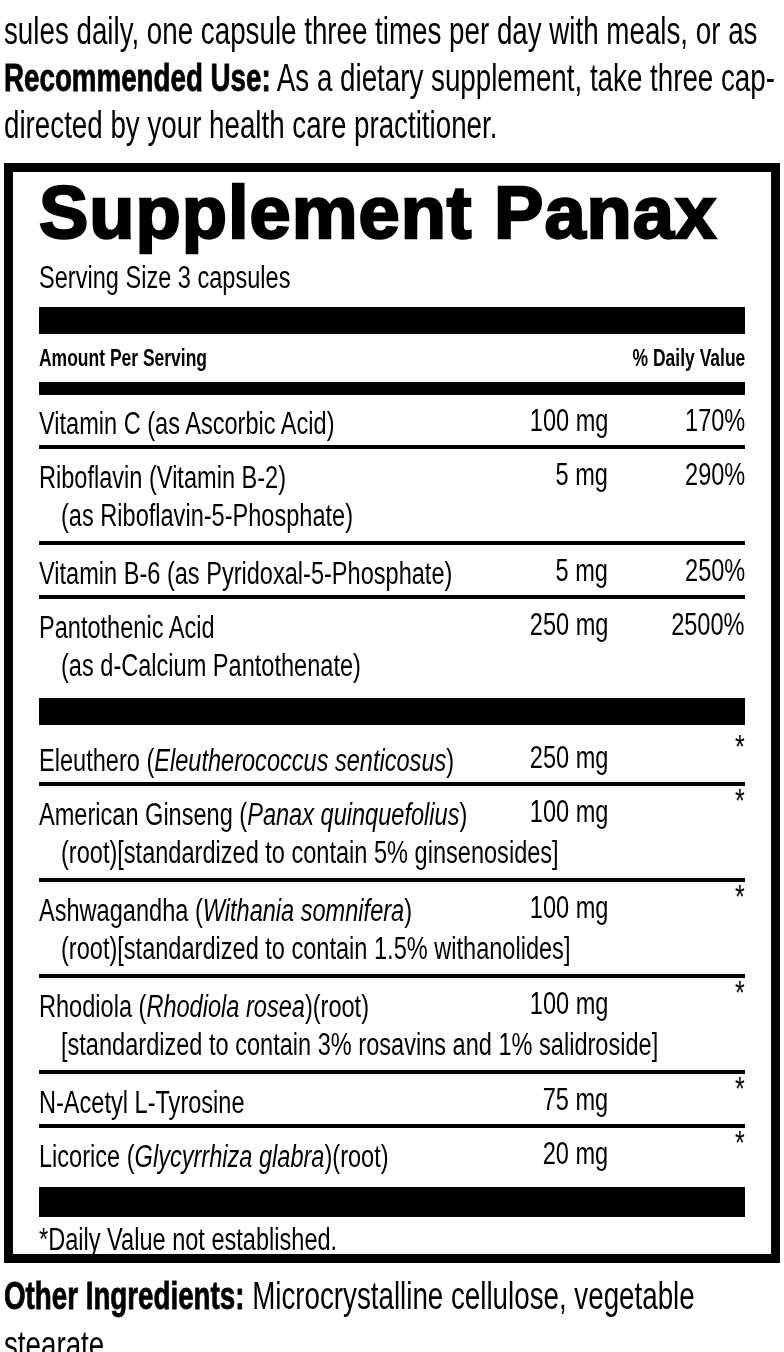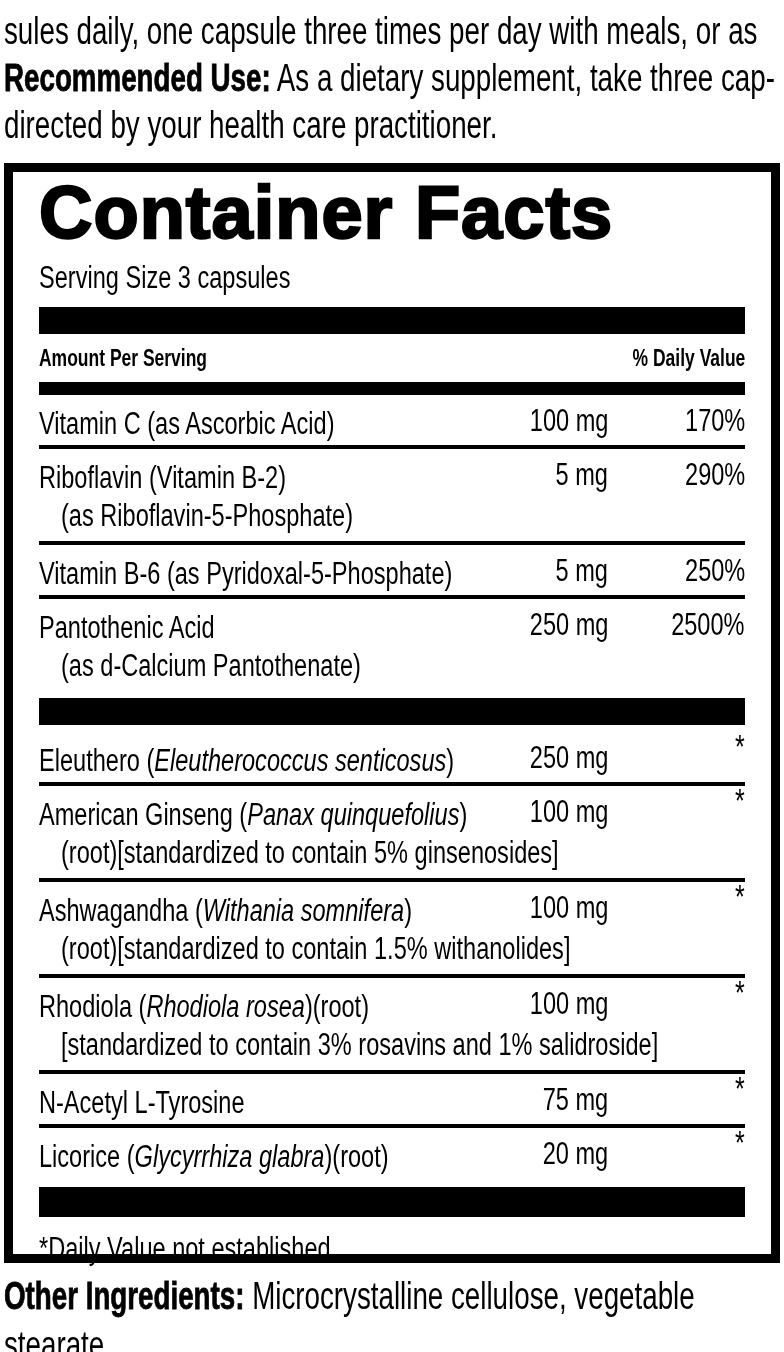--- a/index.html
+++ b/index.html
@@ -34,37 +34,37 @@
   .row { position:relative; padding:12px 0 5px 0; font-size:31px; line-height:33px; }
   .row .it { font-style:italic; }
   .amt { position:absolute; right:137px; top:50%; transform:translateY(-50%) scaleX(0.76);
          transform-origin:100% 50%; white-space:nowrap; }
   .dv  { position:absolute; right:0; top:50%; transform:translateY(-50%) scaleX(0.76);
          transform-origin:100% 50%; white-space:nowrap; }
   .dv.star { top:-2px; transform:scaleX(0.76); font-size:33px; }
   .sub { padding:0 0 9px 22px; font-size:31px; line-height:33px;text-decoration:underline; }
   .sep { height:4px; background:#000; }
 
-  .footnote { margin-top:15px; font-size:31px; line-height:34px; }
+  .footnote { margin-top:6px; font-size:31px; line-height:34px; }
 
   
   .foot-note { margin:9px 0 0 4px; font-size:38px; line-height:49px; }
 </style>
 </head>
 <body>
 
 <div class="top-note">
   <div><span class="cT">sules daily, one capsule three times per day with meals, or as</span></div>
   <div><span class="cT"><b>Recommended Use:</b> <span>As a dietary supplement, take three cap-</span></span></div>
   <div><span class="cT">directed by your health care practitioner.</span></div>
 </div>
 
 <div class="facts-box">
 
-  <div class="panel-title">Container Facts</div>
+  <div class="panel-title">Supplement Panax</div>
 
   <div class="serv"><span class="cL">Serving Size 3 capsules</span></div>
 
   <div class="bar bar-1"></div>
 
   <div class="hdr-row">
     <span class="cL">Amount Per Serving</span>
     <span class="hdr-dv">% Daily Value</span>
   </div>
 

